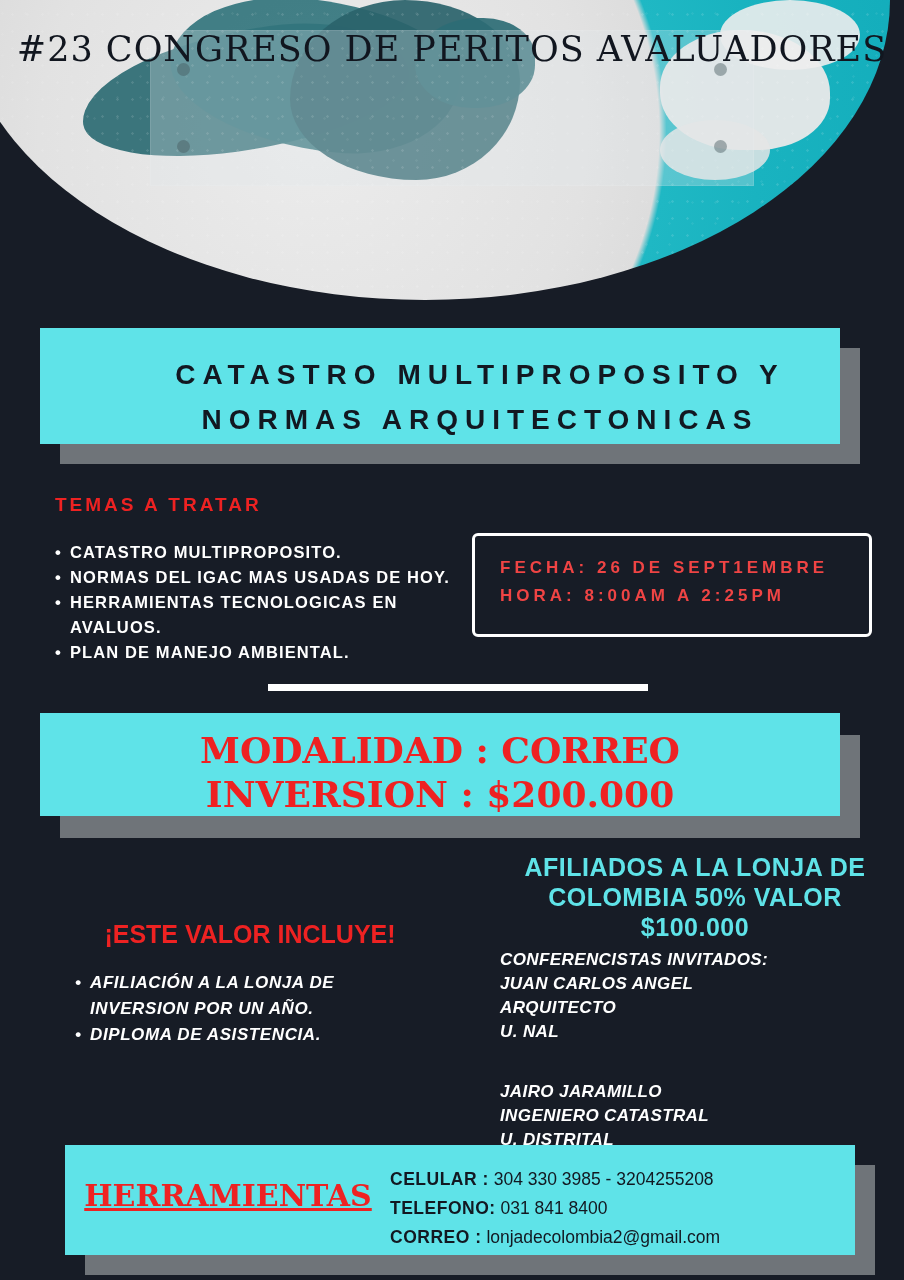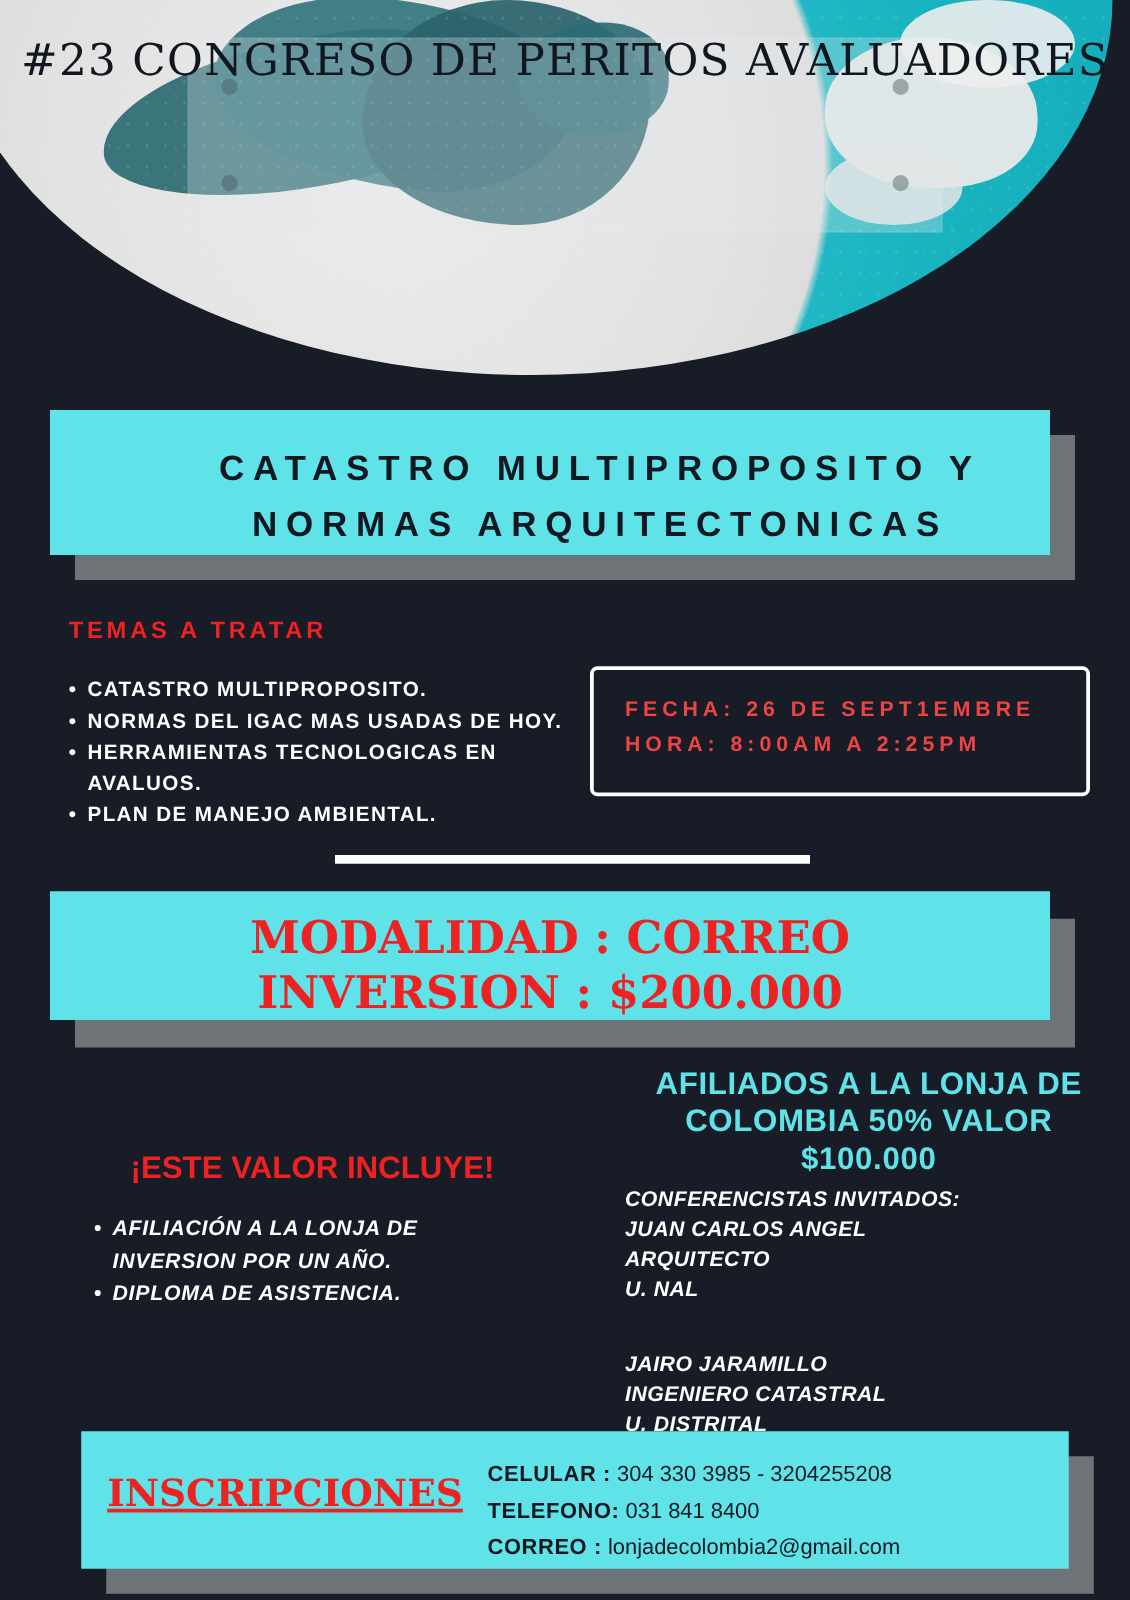--- a/index.html
+++ b/index.html
@@ -328,21 +328,21 @@
   <div class="right-block" id="conferencistas">CONFERENCISTAS INVITADOS:
 JUAN CARLOS ANGEL
 ARQUITECTO
 U. NAL</div>
   <div class="right-block" id="ponente2">JAIRO JARAMILLO
 INGENIERO CATASTRAL
 U. DISTRITAL</div>
 
   <div class="banner-shadow" id="foot-shadow"></div>
   <div class="banner" id="foot-banner"></div>
-  <div id="inscripciones">INSCRIPCIONES</div>
+  <div id="inscripciones">HERRAMIENTAS</div>
   <div class="contact-rows">
     <div>
       <span class="lbl">CELULAR  :</span>
       <span>304 330 3985 - 3204255208</span>
     </div>
     <div>
       <span class="lbl">TELEFONO:</span>
       <span>031 841 8400</span>
     </div>
     <div>

